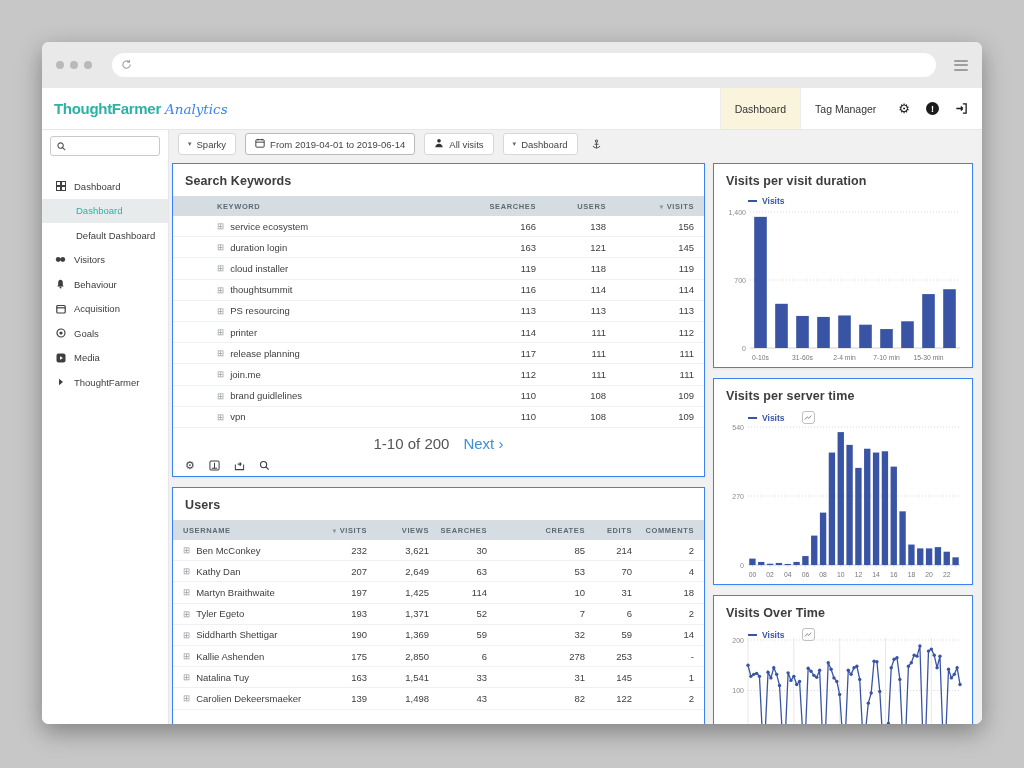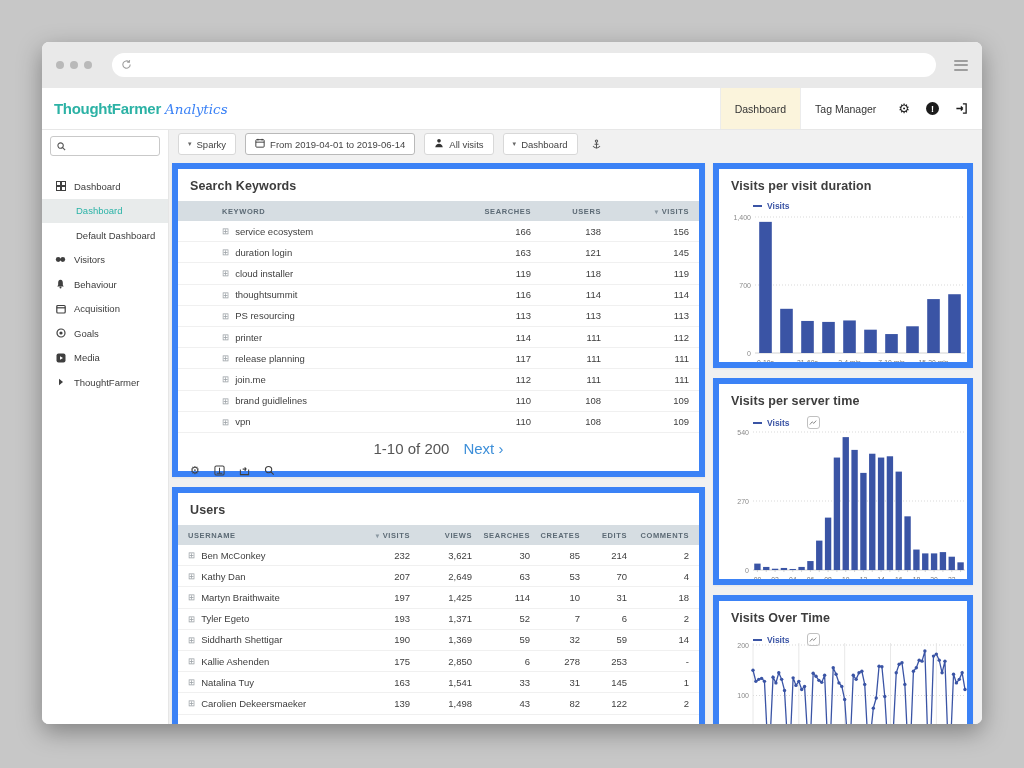--- a/index.html
+++ b/index.html
@@ -43,37 +43,37 @@
   .sb-item.sub { padding-left:34px; }
   .sb-item.active { background:#e8ebeb; color:#2bb3a7; }
 
   .toolbar { position:absolute; left:136px; top:6px; height:16px; display:flex; align-items:center; gap:9px; }
   .tbtn { height:22px; background:#fff; border:1px solid #d8d8d8; border-radius:3px; display:flex; align-items:center;
           padding:0 9px; gap:5px; font-size:9.5px; color:#444; cursor:pointer; white-space:nowrap; }
   .tbtn.date { border-color:#b9b9b9; }
   .caret { font-size:7px; color:#666; }
   .tbtn.iconbtn { border:none; background:transparent; padding:0 4px; }
 
-  .panel { position:absolute; background:#fff; border:6px solid #3b82f6; box-shadow:0 1px 2px rgba(0,0,0,.05); }
+  .panel { position:absolute; background:#fff; border:1px solid #3b82f6; box-shadow:0 1px 2px rgba(0,0,0,.05); }
   .panel h3 { padding:10px 12px 8px; font-size:12.5px; color:#3d3d3d; font-weight:700; letter-spacing:.1px; }
   #panel-keywords { left:130px; top:33px;  width:533px; height:314px; }
   #panel-users    { left:130px; top:357px; width:533px; height:260px; }
   #panel-duration { left:671px; top:33px;  width:260px; height:205px; }
   #panel-server   { left:671px; top:248px; width:260px; height:207px; }
   #panel-overtime { left:671px; top:465px; width:260px; height:160px; }
 
   .thead { display:flex; align-items:center; height:20px; background:#d6dde2; padding:0 10px;
            font-size:7.5px; color:#5c6a75; letter-spacing:.6px; font-weight:700; }
   .trow  { display:flex; align-items:center; height:21.2px; border-bottom:1px solid #f0f0f0; padding:0 10px;
            font-size:9.5px; color:#3e3e3e; cursor:pointer; }
   .cell-num { text-align:right; }
   .kc0 { flex:1; display:flex; align-items:center; gap:6px; min-width:0;margin-left:34px; }
   .kc1 { width:105px; } .kc2 { width:70px; } .kc3 { width:88px; }
   .uc0 { flex:1; display:flex; align-items:center; gap:6px; min-width:0; }
-  .uc1 { width:56px; } .uc2 { width:62px; } .uc3 { width:58px; } .uc4 { width:50px; } .uc5 { width:47px; } .uc6 { width:62px; }
+  .uc1 { width:56px; } .uc2 { width:62px; } .uc3 { width:58px; } .uc4 { width:50px;margin-left:48px; } .uc5 { width:47px; } .uc6 { width:62px; }
   .plus { color:#9aa0a5; font-size:8.5px; }
   .sort { font-size:6.5px; color:#8b98a2; margin-right:3px; }
 
   .pager { display:flex; justify-content:center; align-items:center; gap:14px; font-size:15px; color:#555; padding:7px 0 2px; }
   .pager a { color:#3d8fd9; cursor:pointer; text-decoration:none; }
   .panel-actions { display:flex; align-items:center; gap:14px; padding:5px 12px; }
   .pa-ico { color:#3f3f3f; font-size:11px; display:flex; align-items:center; cursor:pointer; }
 
   .chart-panel { overflow:hidden; }
   .chart-legend { position:absolute; left:34px; top:32px; display:flex; align-items:center; gap:5px;

